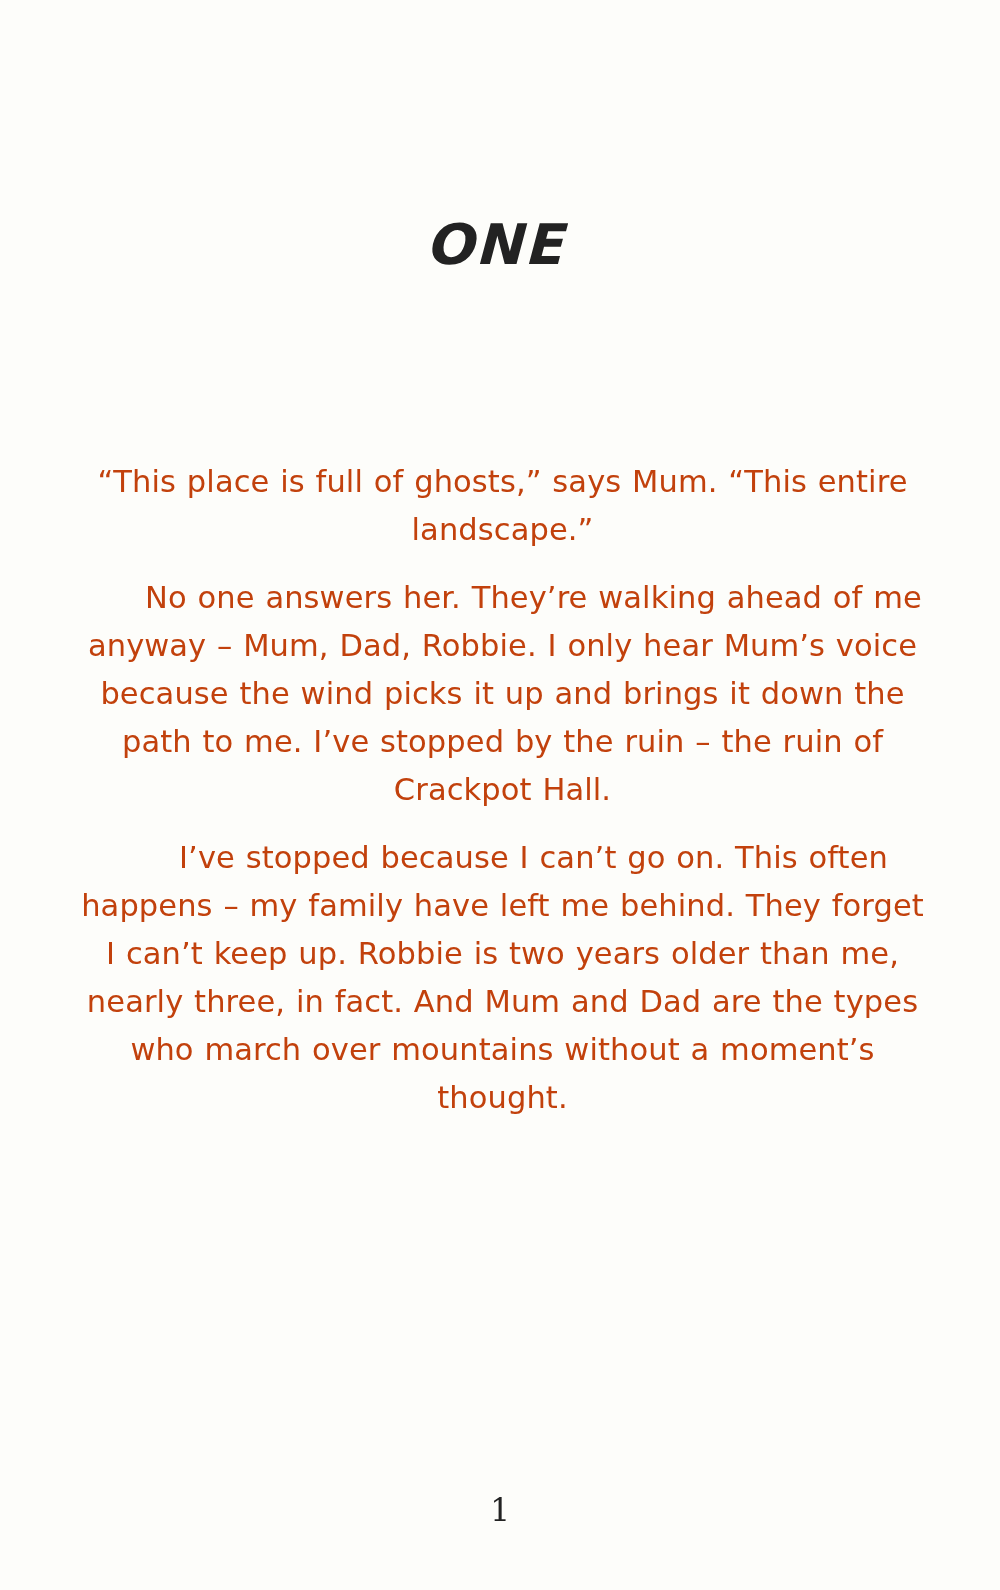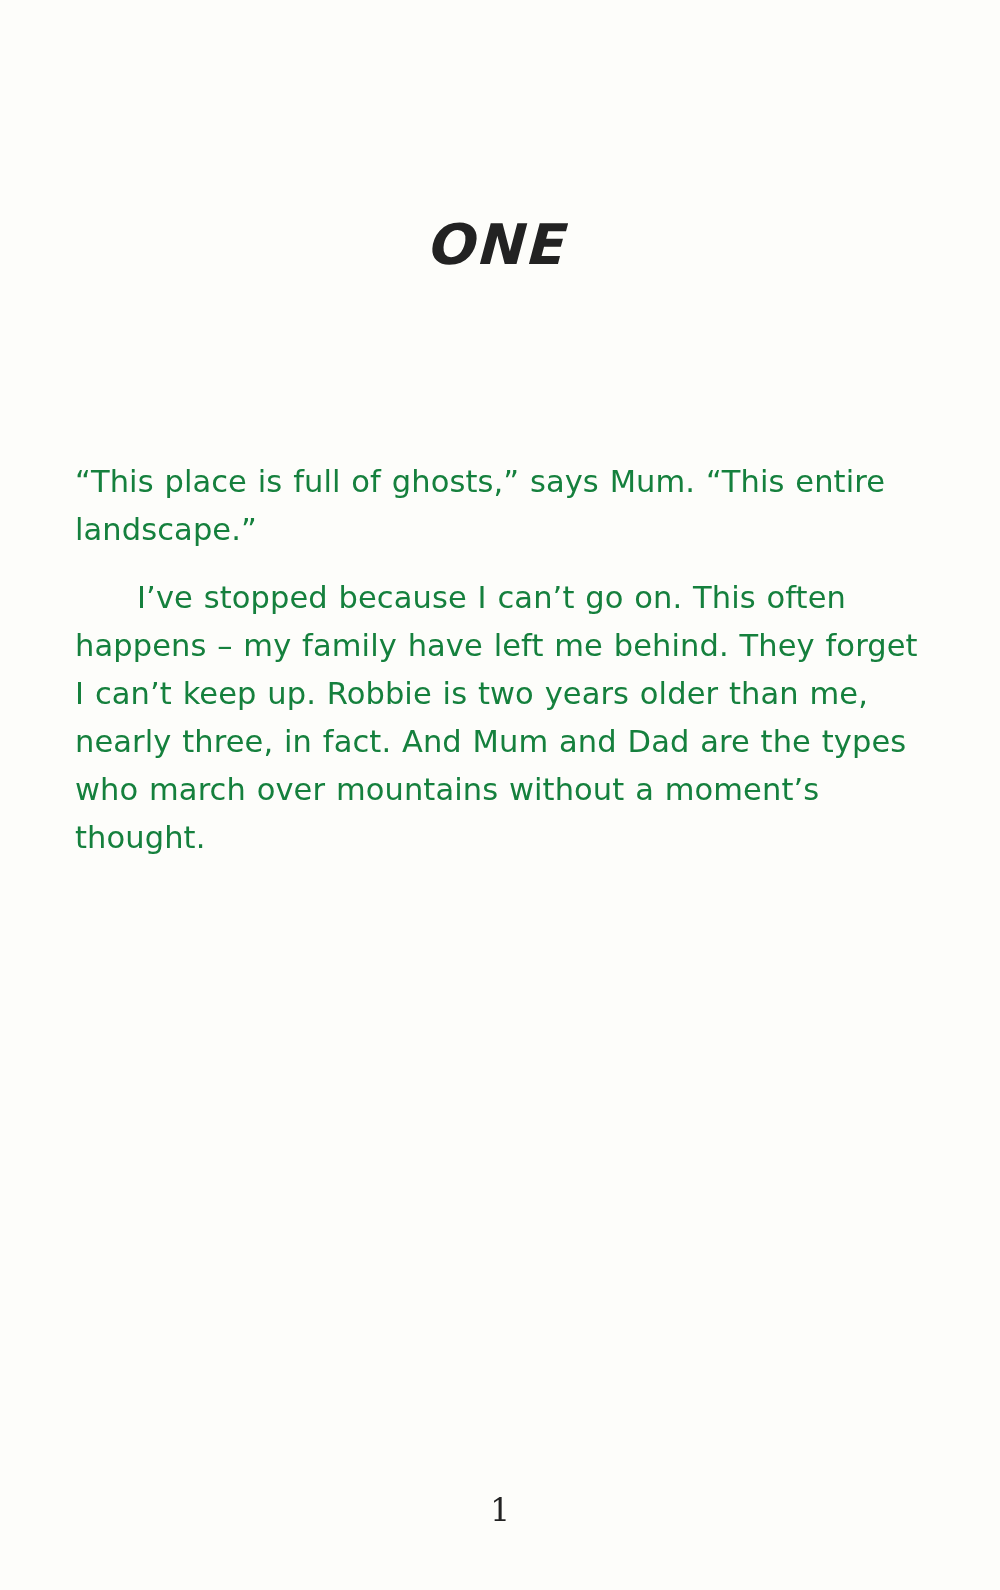--- a/index.html
+++ b/index.html
@@ -43,24 +43,24 @@
     top: 458px;
     left: 75px;
     width: 855px;
   }
 
   .body-text p {
     margin: 0 0 20px 0;
     font-family: "DejaVu Sans", sans-serif;
     font-size: 30.5px;
     line-height: 48px;
-    color: #15803d;
+    color: #c2410c;
     letter-spacing: 0.1px;
     word-spacing: 1px;
-    text-align: left;
+    text-align: center;
   }
 
   .body-text p.indent {
     text-indent: 62px;
   }
 
   .page-number {
     position: absolute;
     bottom: 62px;
     left: 0;
@@ -73,18 +73,19 @@
 </style>
 </head>
 <body>
 
 <div class="page">
 
   <div class="chapter-title">ONE</div>
 
   <div class="body-text">
     <p>“This place is full of ghosts,” says Mum.  “This entire landscape.”</p>
+    <p class="indent">No one answers her.  They’re walking ahead of me anyway – Mum, Dad, Robbie.  I only hear Mum’s voice because the wind picks it up and brings it down the path to me.  I’ve stopped by the ruin – the ruin of Crackpot Hall.</p>
     <p class="indent">I’ve stopped because I can’t go on.  This often happens – my family have left me behind.  They forget I can’t keep up.  Robbie is two years older than me, nearly three, in fact.  And Mum and Dad are the types who march over mountains without a moment’s thought.</p>
   </div>
 
   <div class="page-number">1</div>
 
 </div>
 
 </body></html>

